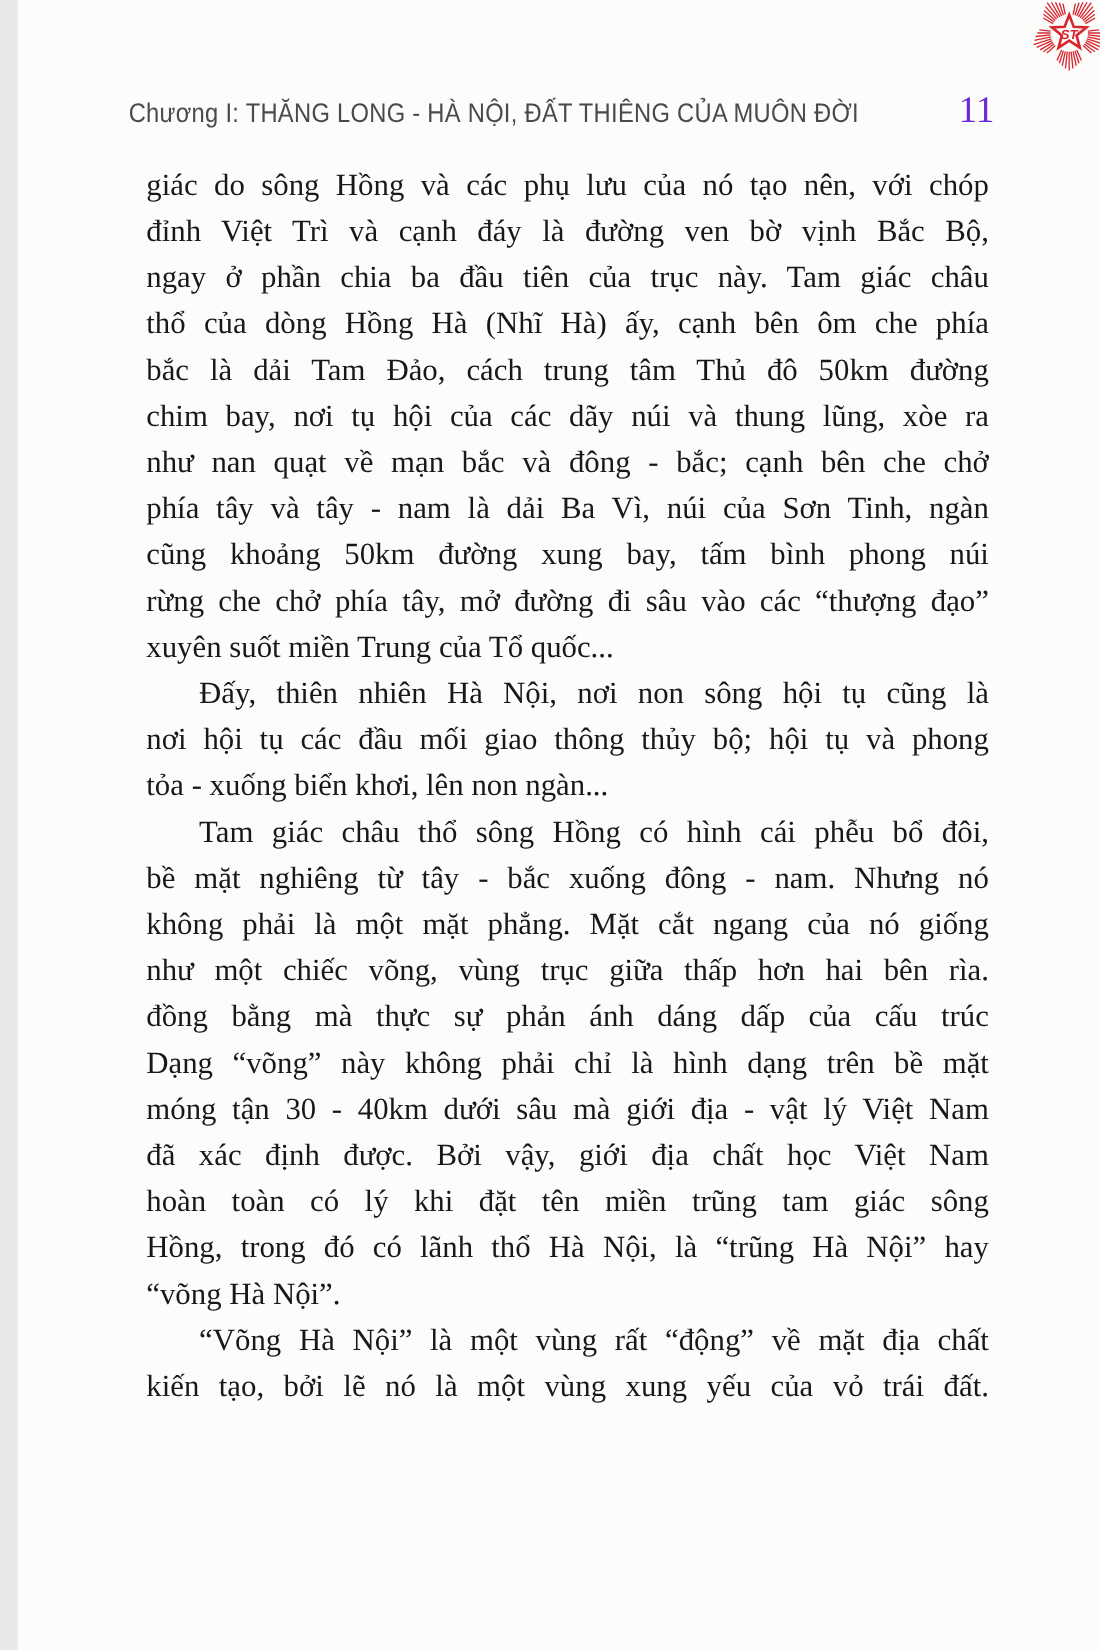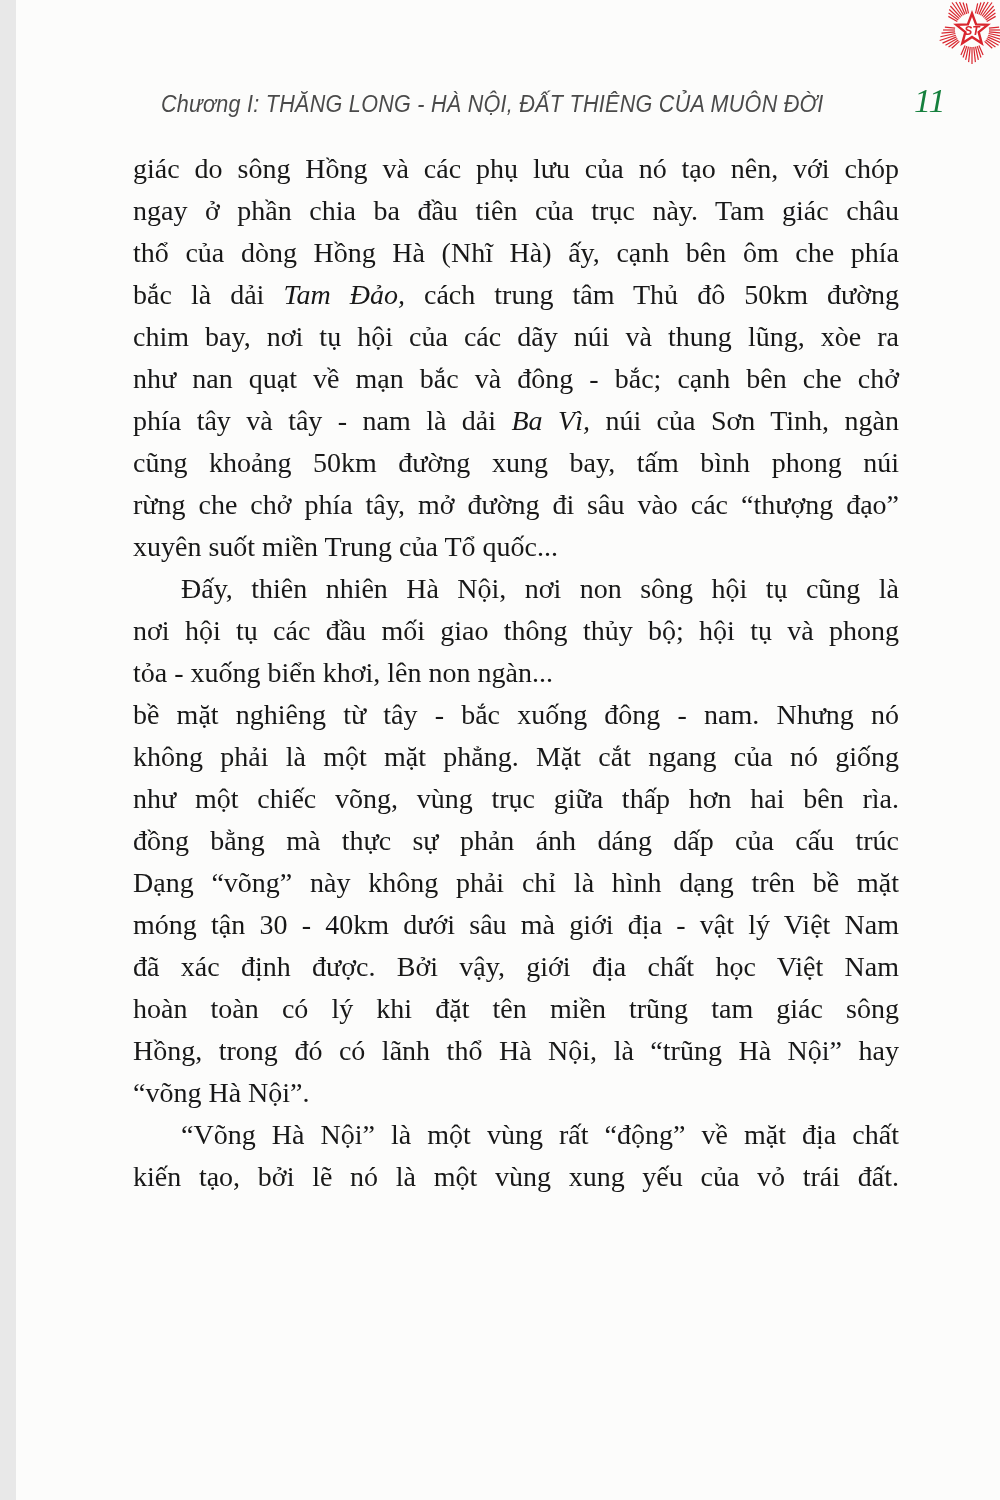--- a/index.html
+++ b/index.html
@@ -9,35 +9,35 @@
     background:#fcfcfb;
     overflow:hidden;
     font-family:"Liberation Serif", serif;
     color:#1b1b1b;
     margin-left:16px;
   }
   
   .header{
     position:absolute;
     top:82px;left:145px;width:743px;height:40px;
-    display:flex;justify-content:flex-start;align-items:baseline;font-style:italic;
+    display:flex;justify-content:flex-end;align-items:baseline;
   }
   .chapter-title{
     font-family:"Liberation Sans", sans-serif;
     font-size:24.5px;
     color:#4a4a4a;
     letter-spacing:0.3px;
     transform:scaleX(0.88);
     transform-origin:left center;
     white-space:nowrap;
   }
   .page-number{
     font-family:"Liberation Serif", serif;
     font-size:34px;
-    color:#15803d;
+    color:#6d28d9;
   }
   
   .logo{position:absolute;top:-4px;left:906px;width:100px;height:80px;}
   .logo svg{width:100%;height:100%;}
   .logo text{
     font-family:"Liberation Sans", sans-serif;
     font-weight:bold;font-style:italic;
   }
   
   .body-text{
@@ -47,21 +47,21 @@
   .line{
     font-size:28px;
     line-height:42px;
     height:42px;
     text-align:justify;
     text-align-last:justify;
     color:#181818;
   }
   .line.end{text-align-last:left;}
   .line.indent{text-indent:48px;}
-  .it{font-style:italic;}
+  .it{}
   .sup{vertical-align:super;font-size:58%;line-height:0;}
 </style>
 </head>
 <body>
 
 <div class="page">
 
   <div class="logo">
     <svg viewBox="0 0 100 80">
       <g id="logo-rays">
@@ -116,32 +116,34 @@
     </svg>
   </div>
 
   <div class="header">
     <span class="chapter-title">Chương I: THĂNG LONG - HÀ NỘI, ĐẤT THIÊNG CỦA MUÔN ĐỜI</span>
     <span class="page-number">11</span>
   </div>
 
   <div class="body-text">
       <div class="line"><span>giác do sông Hồng và các phụ lưu của nó tạo nên, với chóp</span></div>
+      <div class="line"><span>đỉnh Việt Trì và cạnh đáy là đường ven bờ vịnh Bắc Bộ,</span></div>
       <div class="line"><span>ngay ở phần chia ba đầu tiên của trục này. Tam giác châu</span></div>
       <div class="line"><span>thổ của dòng Hồng Hà (Nhĩ Hà) ấy, cạnh bên ôm che phía</span></div>
       <div class="line"><span>bắc là dải </span><span class="it">Tam Đảo,</span><span> cách trung tâm Thủ đô 50km đường</span></div>
       <div class="line"><span>chim bay, nơi tụ hội của các dãy núi và thung lũng, xòe ra</span></div>
       <div class="line"><span>như nan quạt về mạn bắc và đông - bắc; cạnh bên che chở</span></div>
       <div class="line"><span>phía tây và tây - nam là dải </span><span class="it">Ba Vì,</span><span> núi của Sơn Tinh, ngàn</span></div>
       <div class="line"><span>cũng khoảng 50km đường xung bay, tấm bình phong núi</span></div>
       <div class="line"><span>rừng che chở phía tây, mở đường đi sâu vào các “thượng đạo”</span></div>
       <div class="line end"><span>xuyên suốt miền Trung của Tổ quốc...</span></div>
       <div class="line indent"><span>Đấy, thiên nhiên Hà Nội, nơi non sông hội tụ cũng là</span></div>
       <div class="line"><span>nơi hội tụ các đầu mối giao thông thủy bộ; hội tụ và phong</span></div>
       <div class="line end"><span>tỏa - xuống biển khơi, lên non ngàn...</span></div>
+      <div class="line indent"><span>Tam giác châu thổ sông Hồng có hình cái phễu bổ đôi,</span></div>
       <div class="line"><span>bề mặt nghiêng từ tây - bắc xuống đông - nam. Nhưng nó</span></div>
       <div class="line"><span>không phải là một mặt phẳng. Mặt cắt ngang của nó giống</span></div>
       <div class="line"><span>như một chiếc võng, vùng trục giữa thấp hơn hai bên rìa.</span></div>
       <div class="line"><span>đồng bằng mà thực sự phản ánh dáng dấp của cấu trúc</span></div>
       <div class="line"><span>Dạng “võng” này không phải chỉ là hình dạng trên bề mặt</span></div>
       <div class="line"><span>móng tận 30 - 40km dưới sâu mà giới địa - vật lý Việt Nam</span></div>
       <div class="line"><span>đã xác định được. Bởi vậy, giới địa chất học Việt Nam</span></div>
       <div class="line"><span>hoàn toàn có lý khi đặt tên miền trũng tam giác sông</span></div>
       <div class="line"><span>Hồng, trong đó có lãnh thổ Hà Nội, là “trũng Hà Nội” hay</span></div>
       <div class="line end"><span>“võng Hà Nội”.</span></div>

